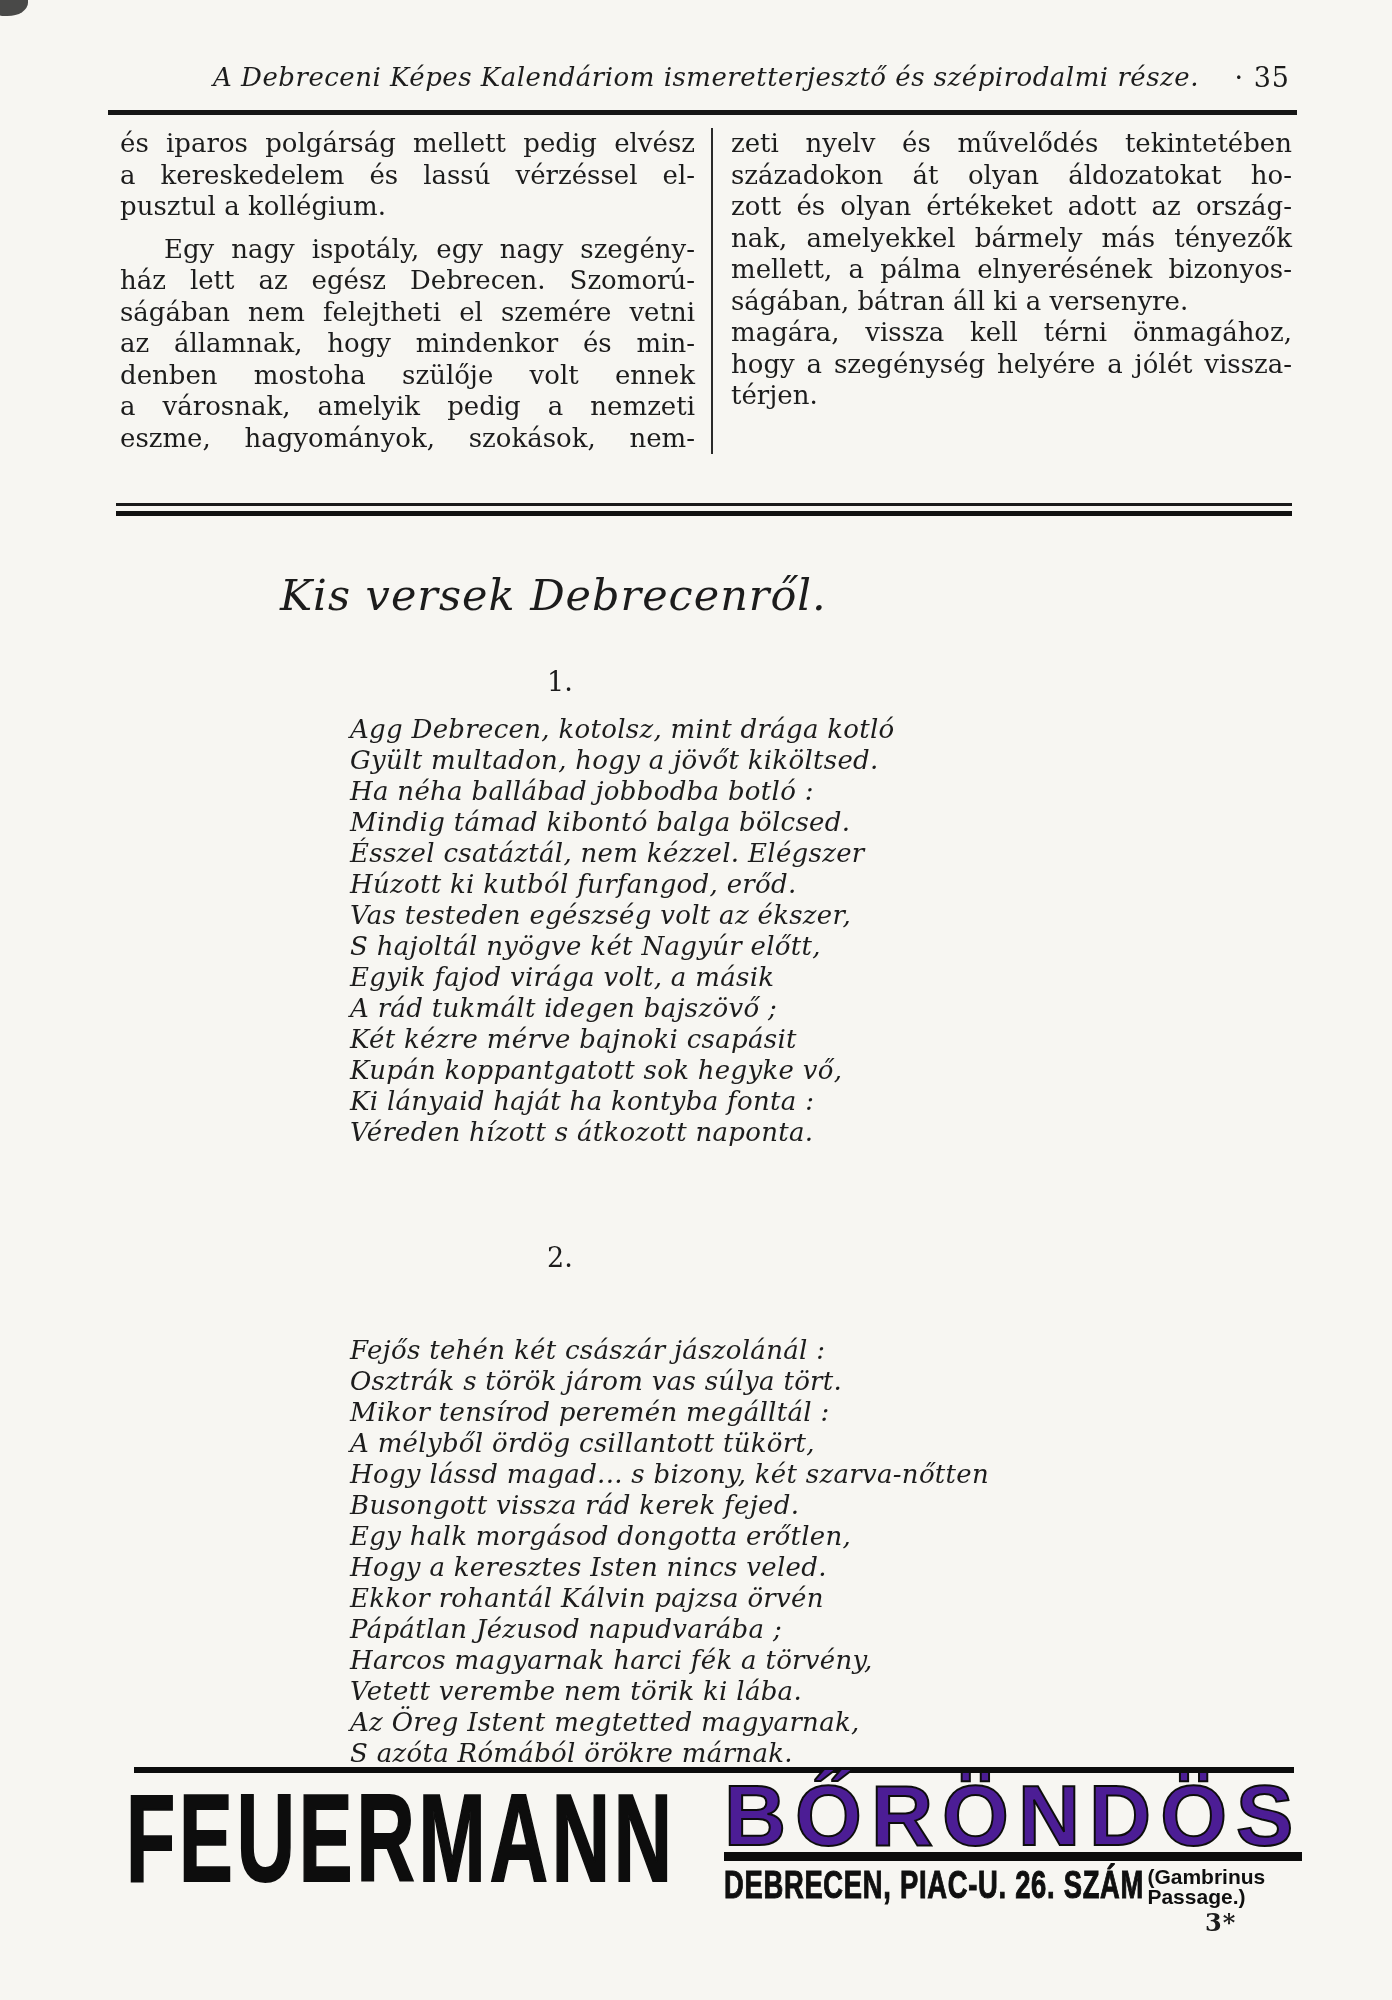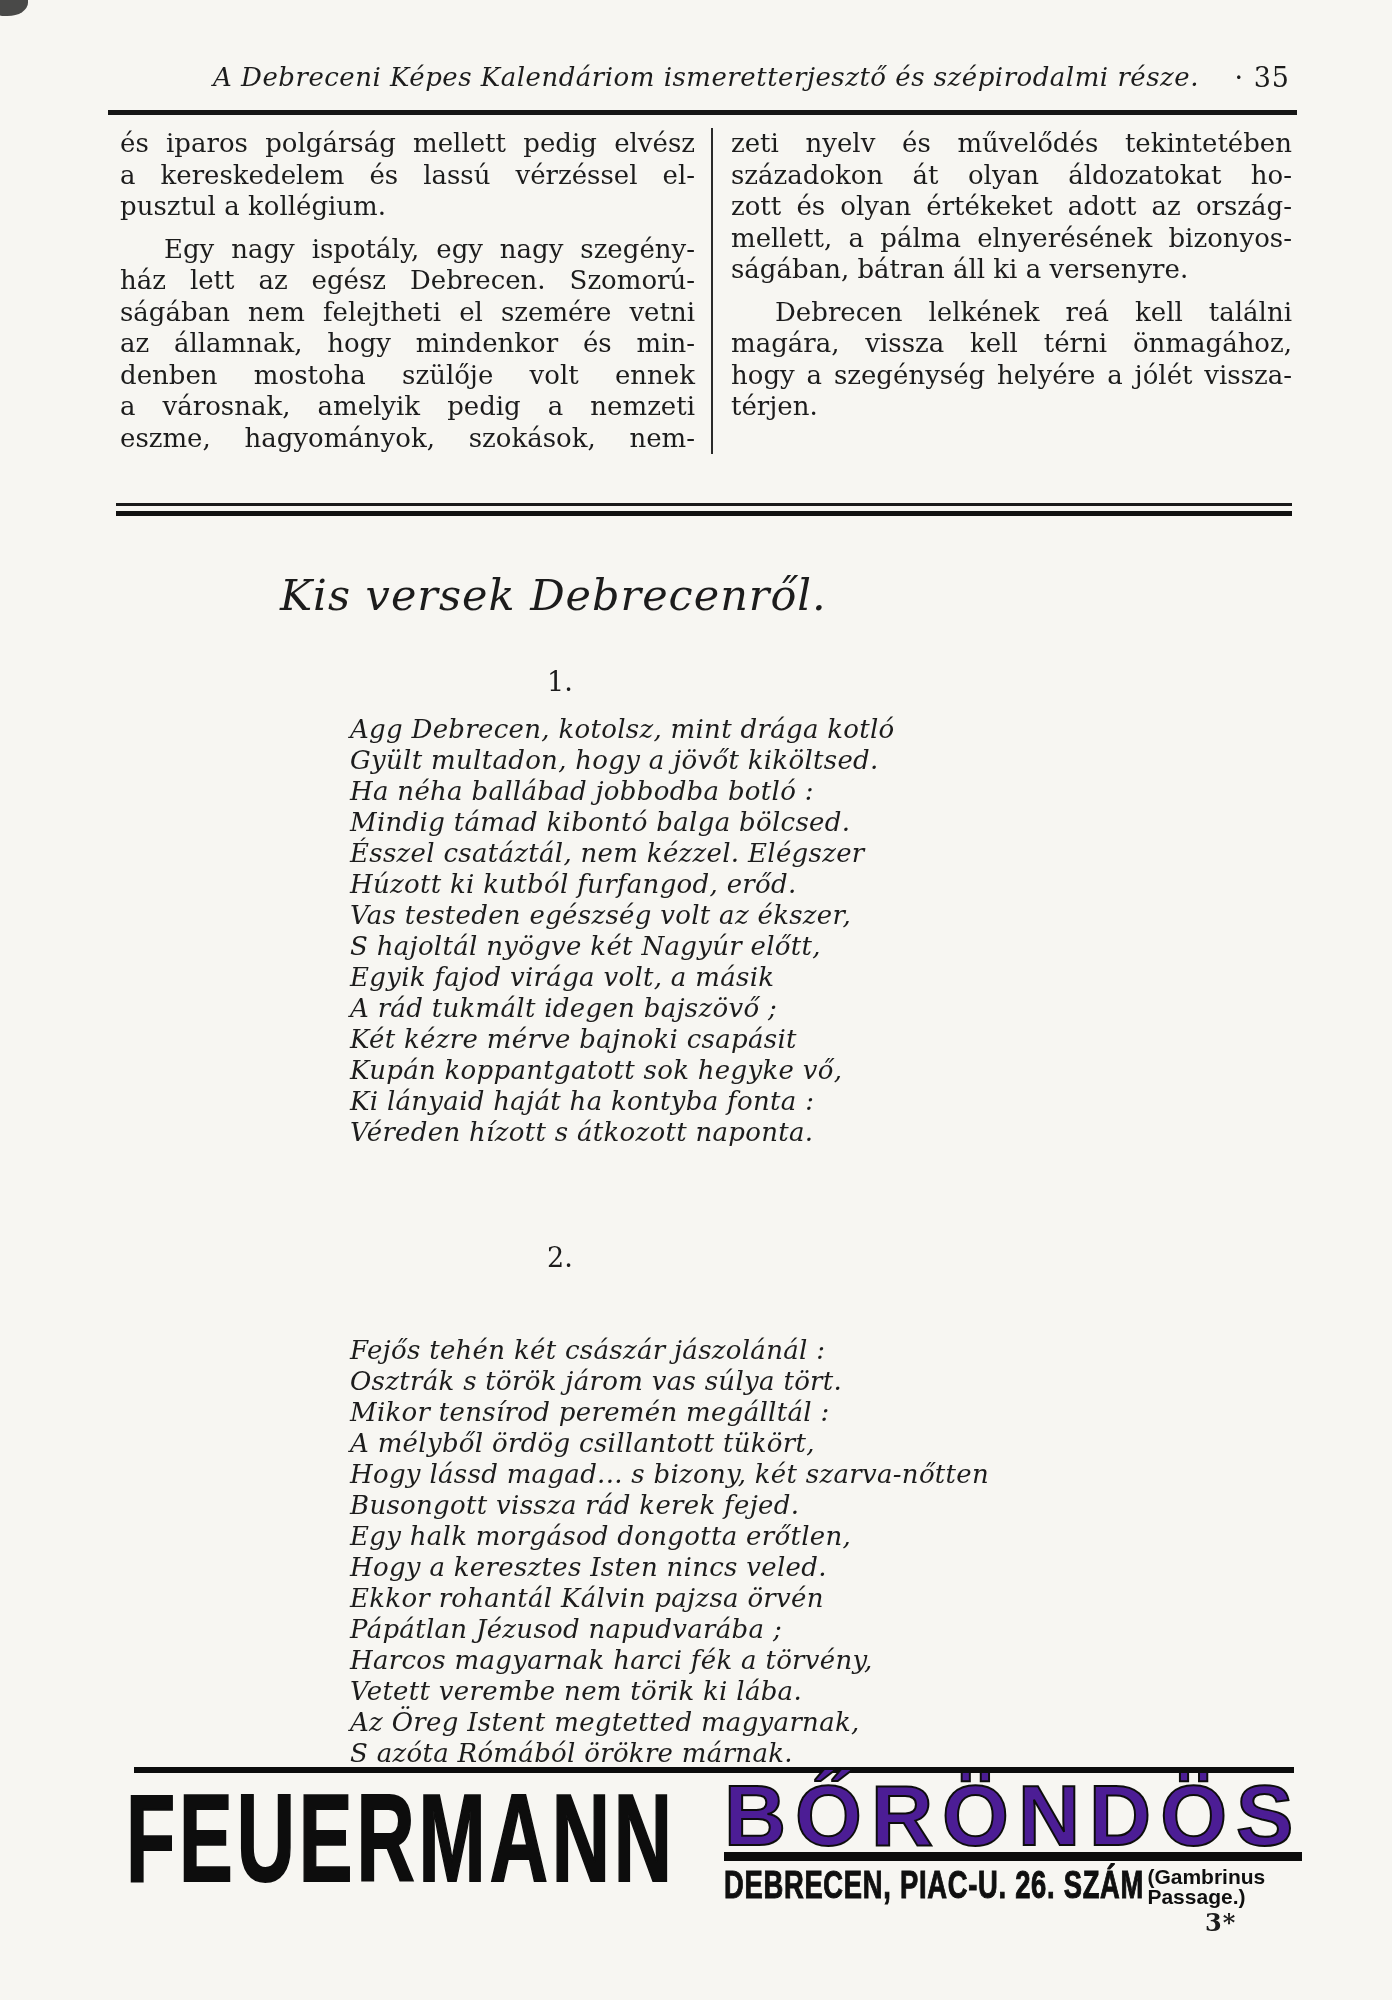--- a/index.html
+++ b/index.html
@@ -133,23 +133,23 @@
         <div class="bline">az államnak, hogy mindenkor és min-</div>
         <div class="bline">denben mostoha szülője volt ennek</div>
         <div class="bline">a városnak, amelyik pedig a nemzeti</div>
         <div class="bline">eszme, hagyományok, szokások, nem-</div>
     </div>
     <div class="col-divider"></div>
     <div class="colR">
       <div class="bline">zeti nyelv és művelődés tekintetében</div>
         <div class="bline">századokon át olyan áldozatokat ho-</div>
         <div class="bline">zott és olyan értékeket adott az ország-</div>
+        <div class="bline">nak, amelyekkel bármely más tényezők</div>
         <div class="bline">mellett, a pálma elnyerésének bizonyos-</div>
         <div class="bline par-end">ságában, bátran áll ki a versenyre.</div>
-        <div class="bline indent gap">Debrecen lelkének reá kell találni</div>
         <div class="bline">magára, vissza kell térni önmagához,</div>
         <div class="bline">hogy a szegénység helyére a jólét vissza-</div>
         <div class="bline par-end">térjen.</div>
     </div>
   </div>
 
   <div class="sec-rule1"></div>
   <div class="sec-rule2"></div>
 
   <div class="poem-title">Kis versek Debrecenről.</div>

